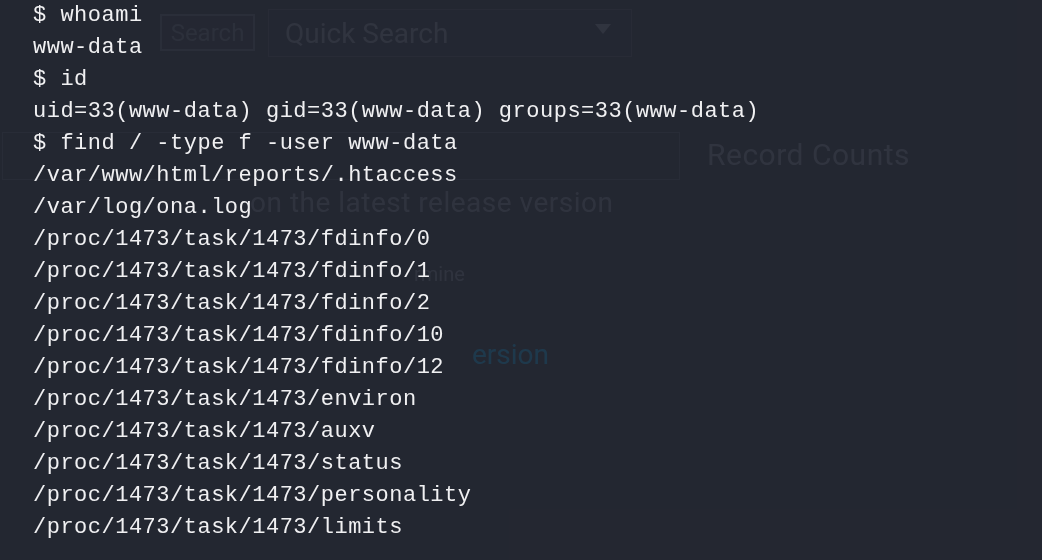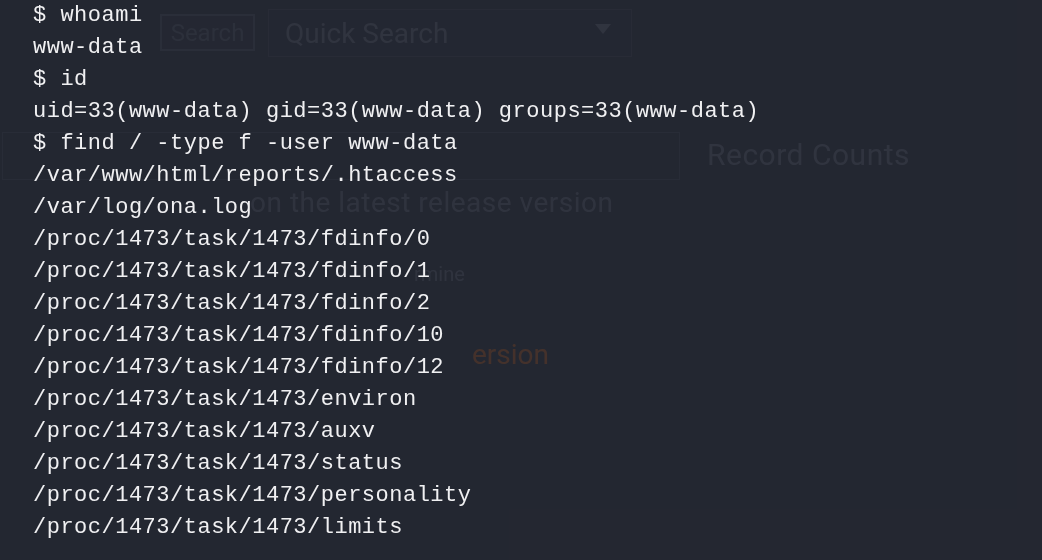--- a/index.html
+++ b/index.html
@@ -88,21 +88,21 @@
       left: 414px;
       top: 262px;
       font-size: 20px;
       color: #787e92;
     }
     .bg-version2 {
       position: absolute;
       left: 472px;
       top: 338px;
       font-size: 28px;
-      color: #f97316;
+      color: #0ea5e9;
     }
 
     
     .dimmer {
       position: absolute;
       inset: 0;
       z-index: 2;
       background: rgba(30,32,42,0.55);
     }
 

